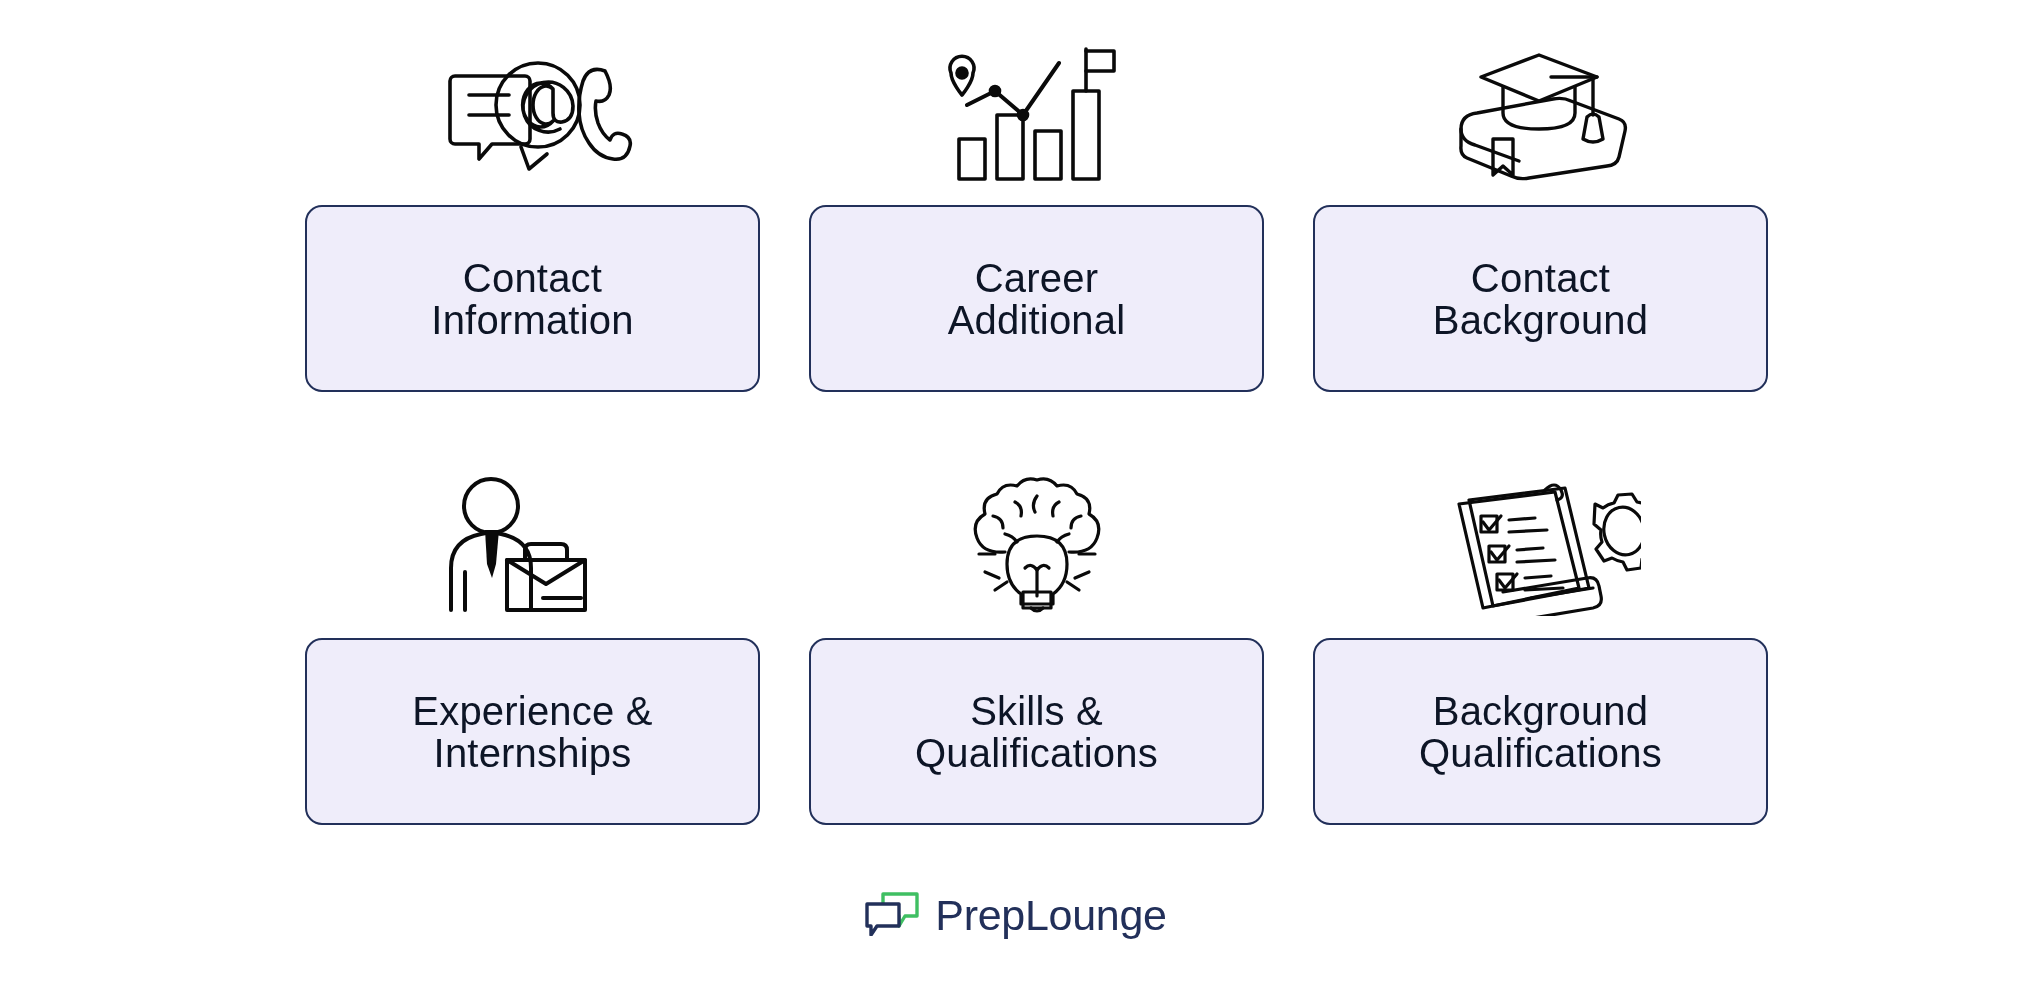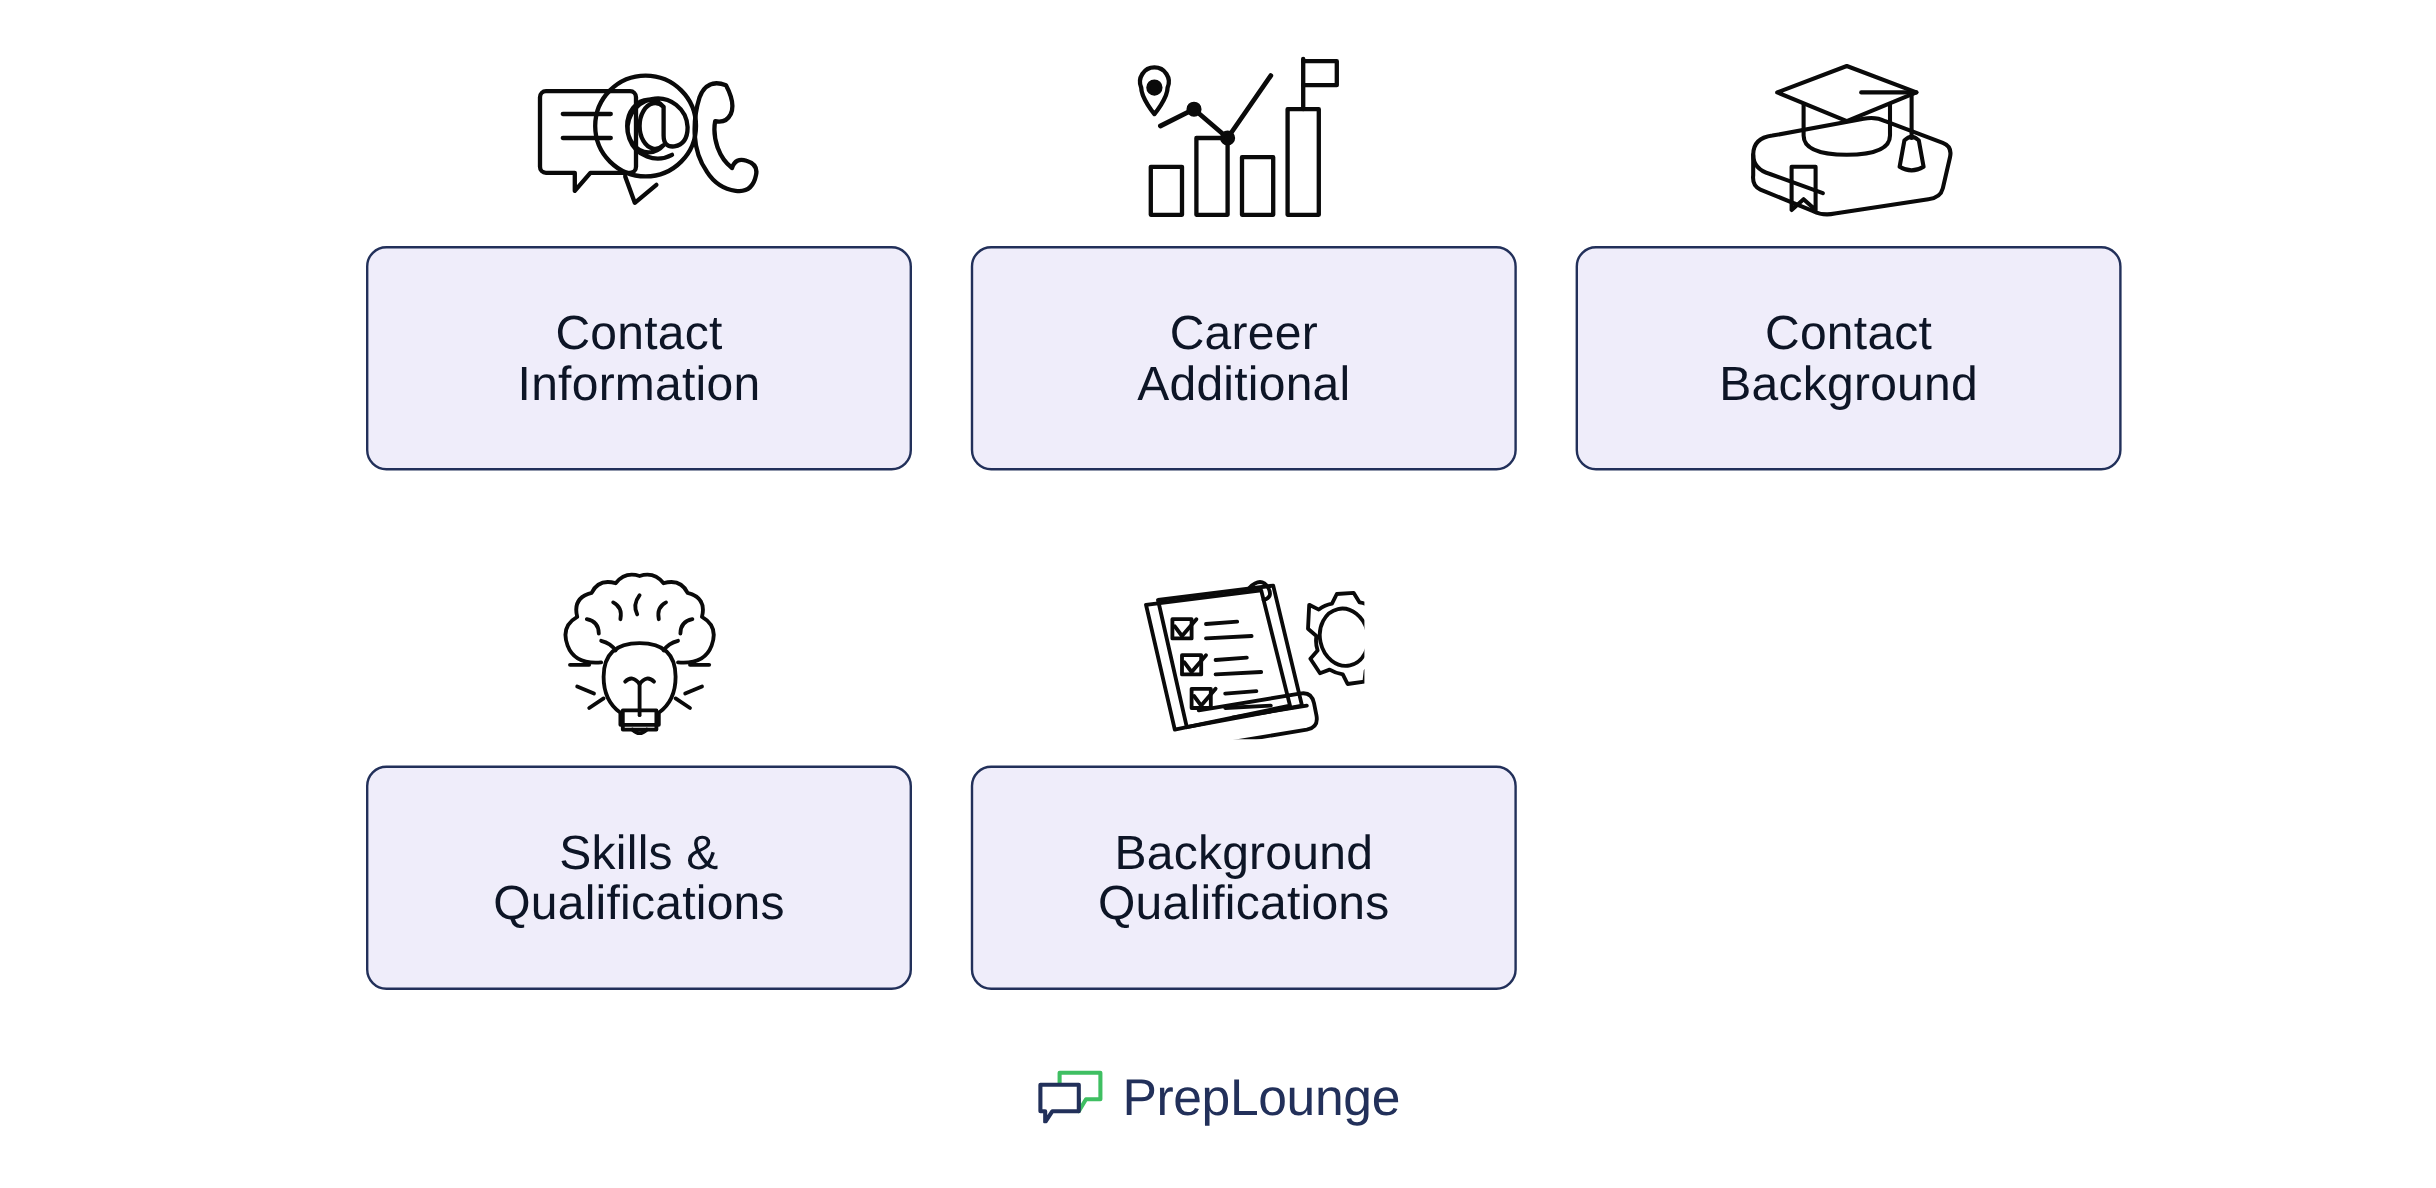--- a/index.html
+++ b/index.html
@@ -161,20 +161,38 @@
           <line x1="152" y1="36" x2="152" y2="72"></line>
           <path d="M146 74 q6 -6 12 0 l4 22 q-10 6 -20 0 z"></path>
         </svg>
       </div>
       <div class="card">
         <div class="card-label">Contact
 Background</div>
       </div>
     </div>
 
+    <div class="cell row2">
+      <div class="icon-wrap">
+        <svg width="200" height="140" viewBox="0 0 200 140" fill="none" stroke="#0A0A0A" stroke-width="4" stroke-linecap="round" stroke-linejoin="round">
+          <circle cx="58" cy="30" r="27"></circle>
+          <path d="M18 134 v-42 q0 -28 30 -34 l10 -2 l10 2 q30 6 30 34 v42"></path>
+          <path d="M52 54 h14 l-3 34 l-4 14 l-5 -14 z" fill="#0A0A0A" stroke="none"></path>
+          <line x1="32" y1="96" x2="32" y2="134"></line>
+          <rect x="74" y="84" width="78" height="50"></rect>
+          <path d="M74 84 l39 24 l39 -24"></path>
+          <path d="M92 84 v-10 q0 -6 6 -6 h30 q6 0 6 6 v10"></path>
+          <line x1="110" y1="122" x2="148" y2="122"></line>
+        </svg>
+      </div>
+      <div class="card">
+        <div class="card-label">Experience &amp;
+Internships</div>
+      </div>
+    </div>
 
     <div class="cell row2">
       <div class="icon-wrap">
         <svg width="200" height="140" viewBox="0 0 200 140" fill="none" stroke="#0A0A0A" stroke-width="3.2" stroke-linecap="round" stroke-linejoin="round">
           <path d="M68 76 q-22 2 -28 -14 q-6 -16 8 -24 q-4 -16 12 -20 q6 -12 20 -8 q8 -10 20 -6 q12 -4 20 6 q14 -4 20 8 q16 4 12 20 q14 8 8 24 q-6 16 -28 14"></path>
           <path d="M56 40 q10 2 10 12"></path>
           <path d="M78 26 q8 4 6 14"></path>
           <path d="M100 20 q-6 8 -2 16"></path>
           <path d="M122 26 q-8 4 -6 14"></path>
           <path d="M144 40 q-10 2 -10 12"></path>

